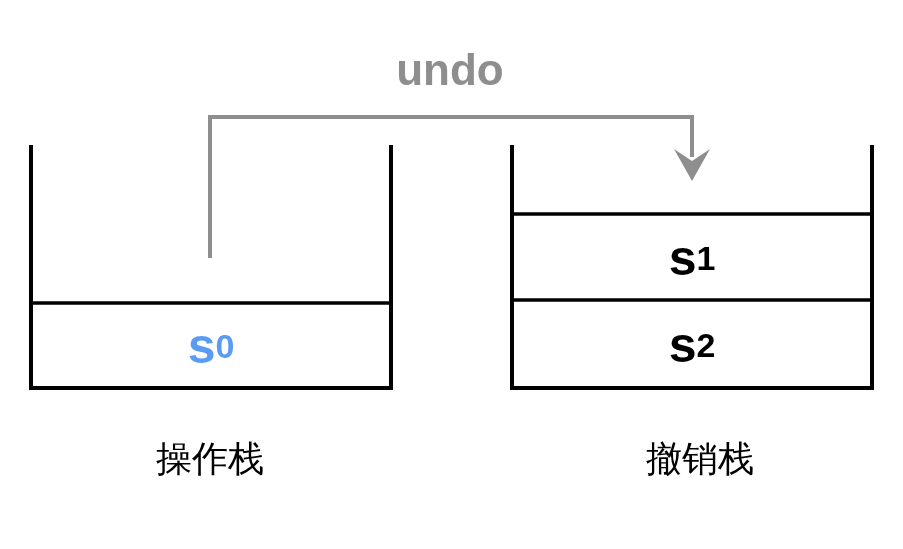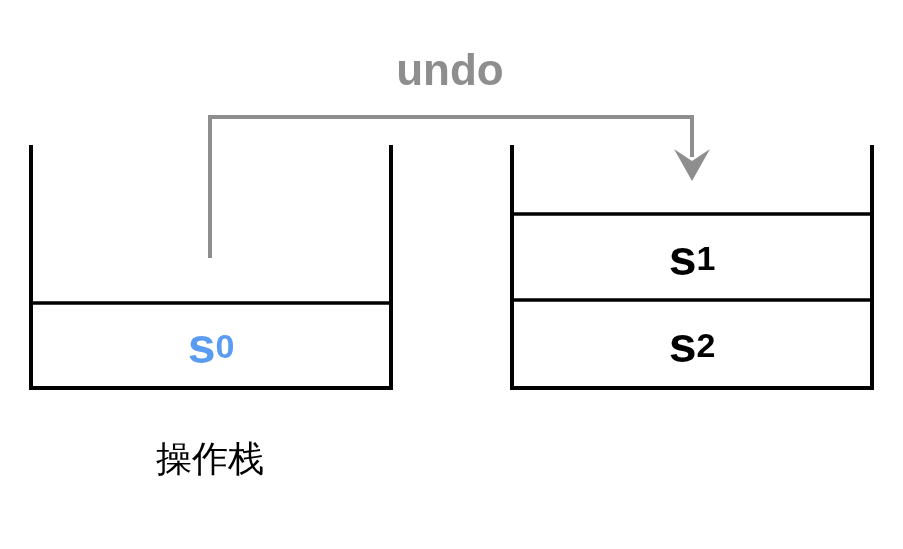--- a/index.html
+++ b/index.html
@@ -111,14 +111,15 @@
     <span>s</span>
       <sub>1</sub>
   </div>
 
   <div class="cell-label" style="left:512px; top:302px; width:360px; height:85px;">
     <span>s</span>
       <sub>2</sub>
   </div>
 
   <div class="stack-caption caption-left">操作栈</div>
+  <div class="stack-caption caption-right">撤销栈</div>
 
 </div>
 
 </body></html>

